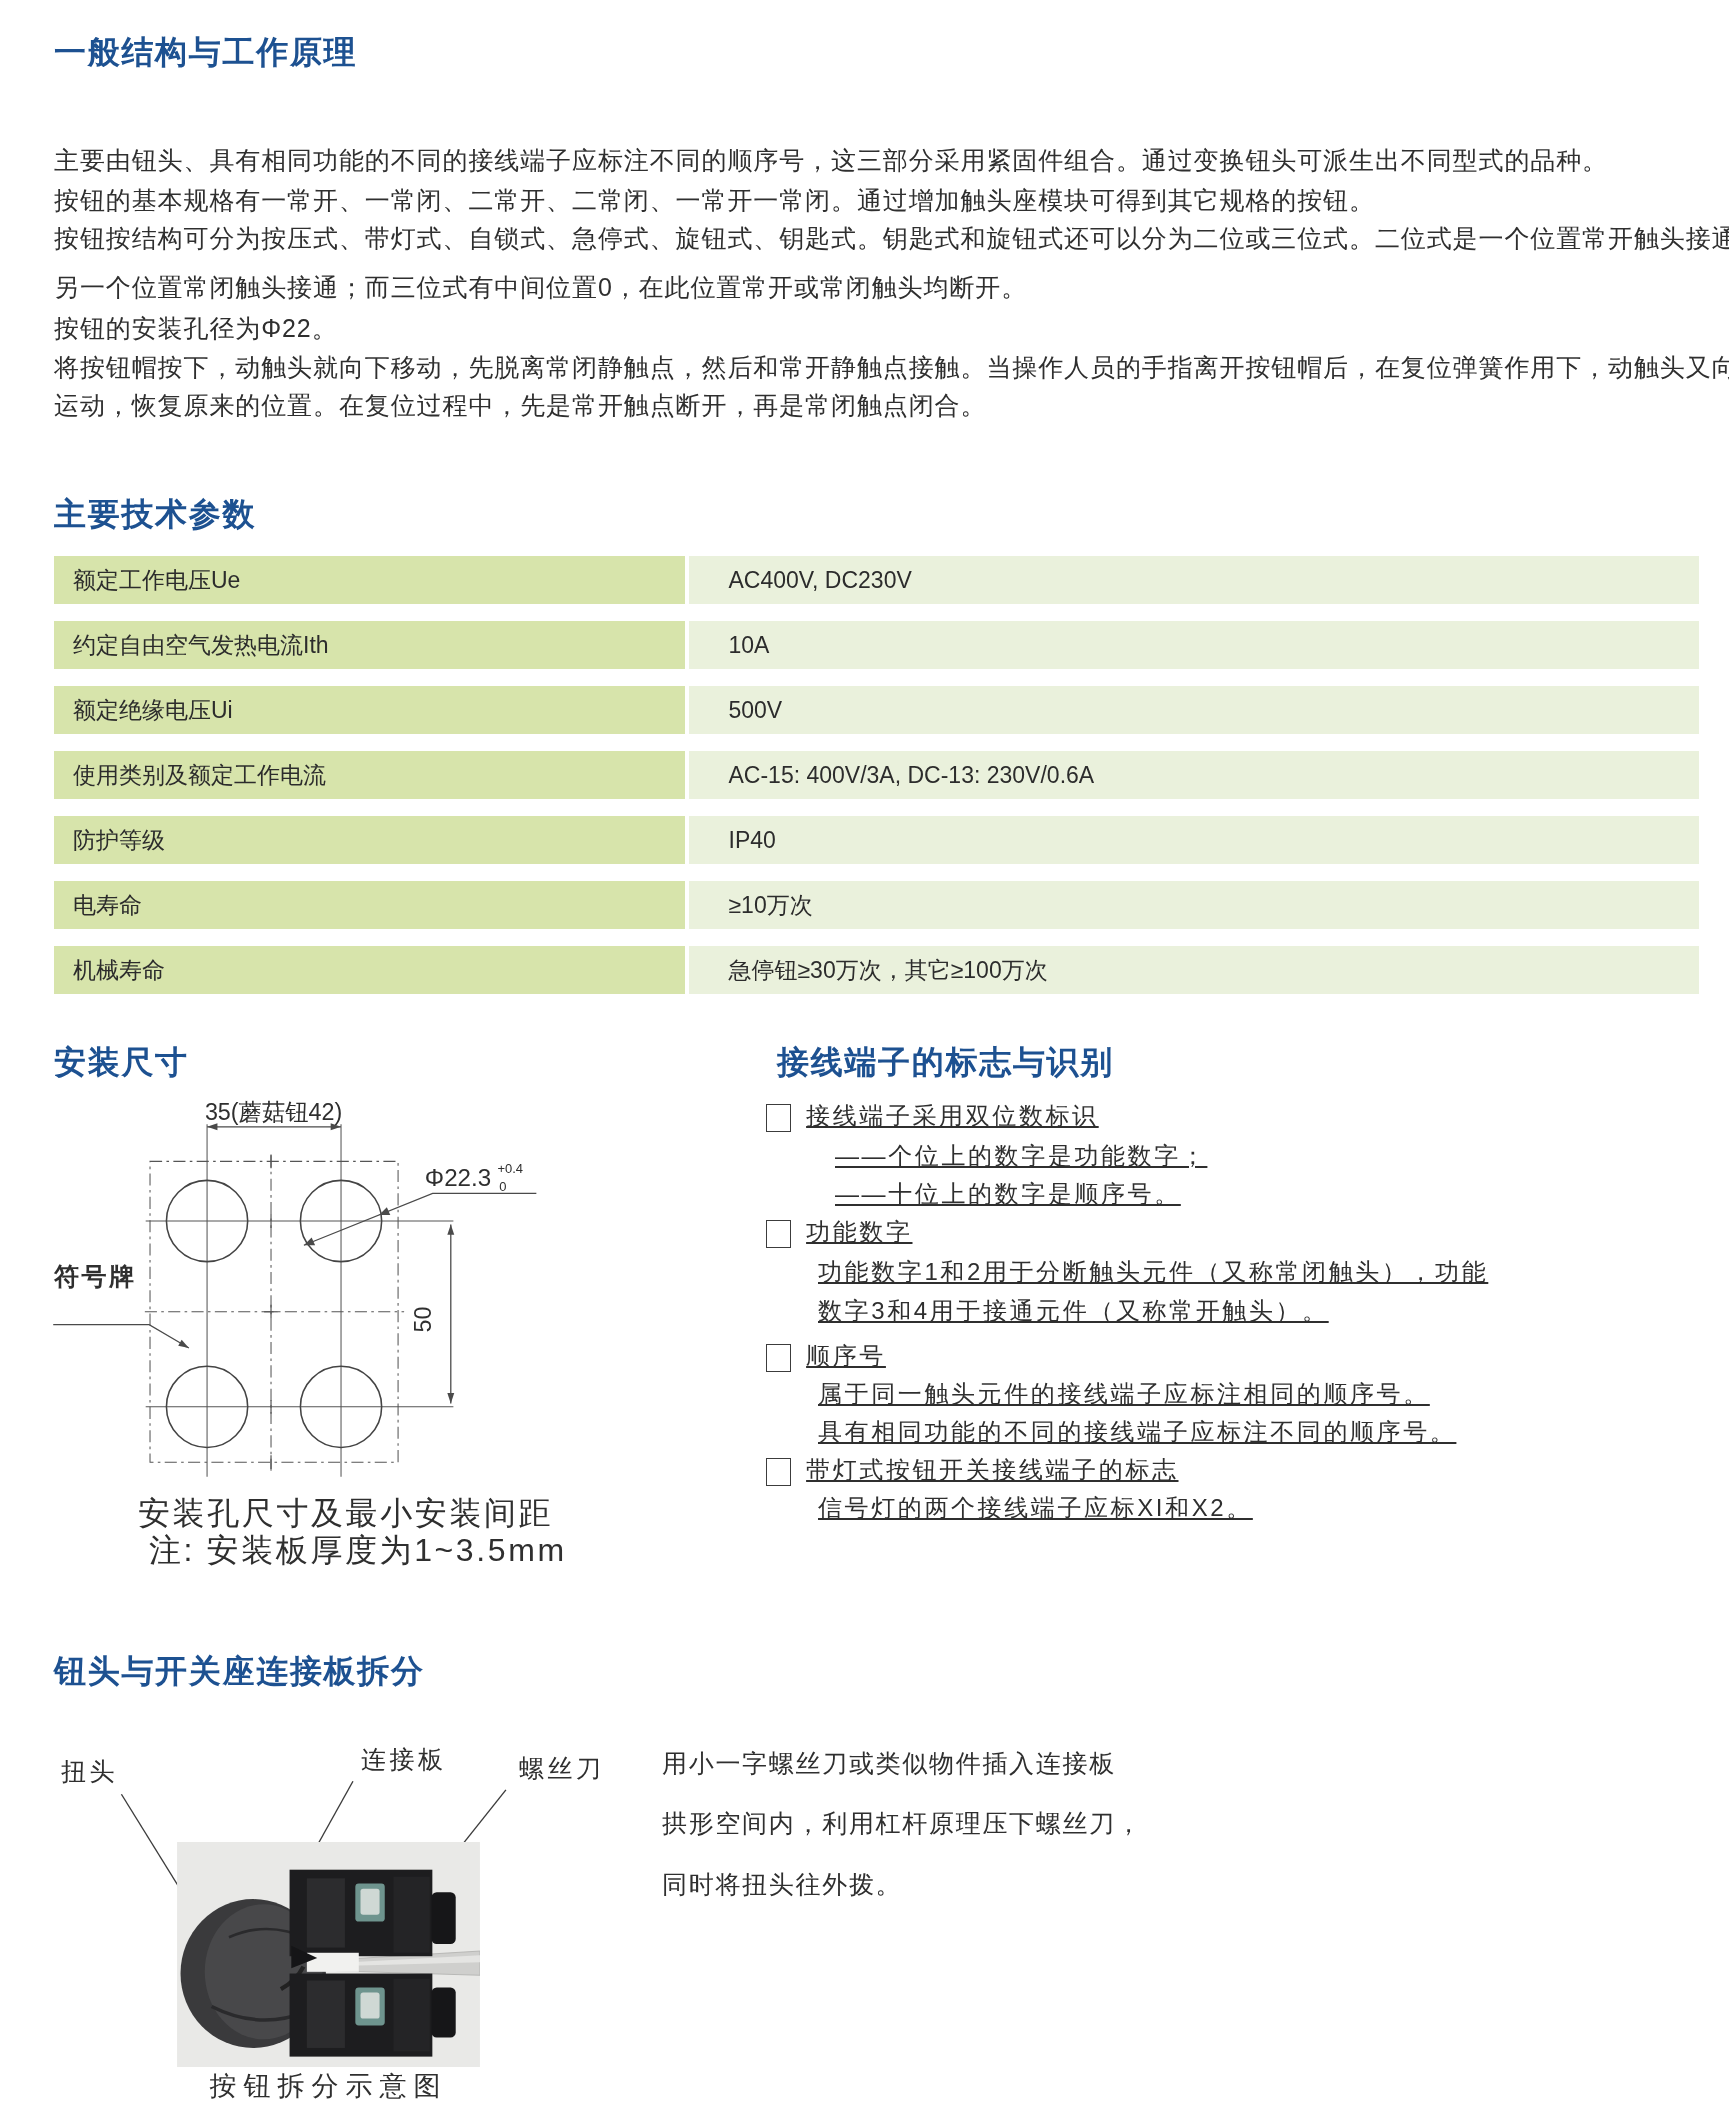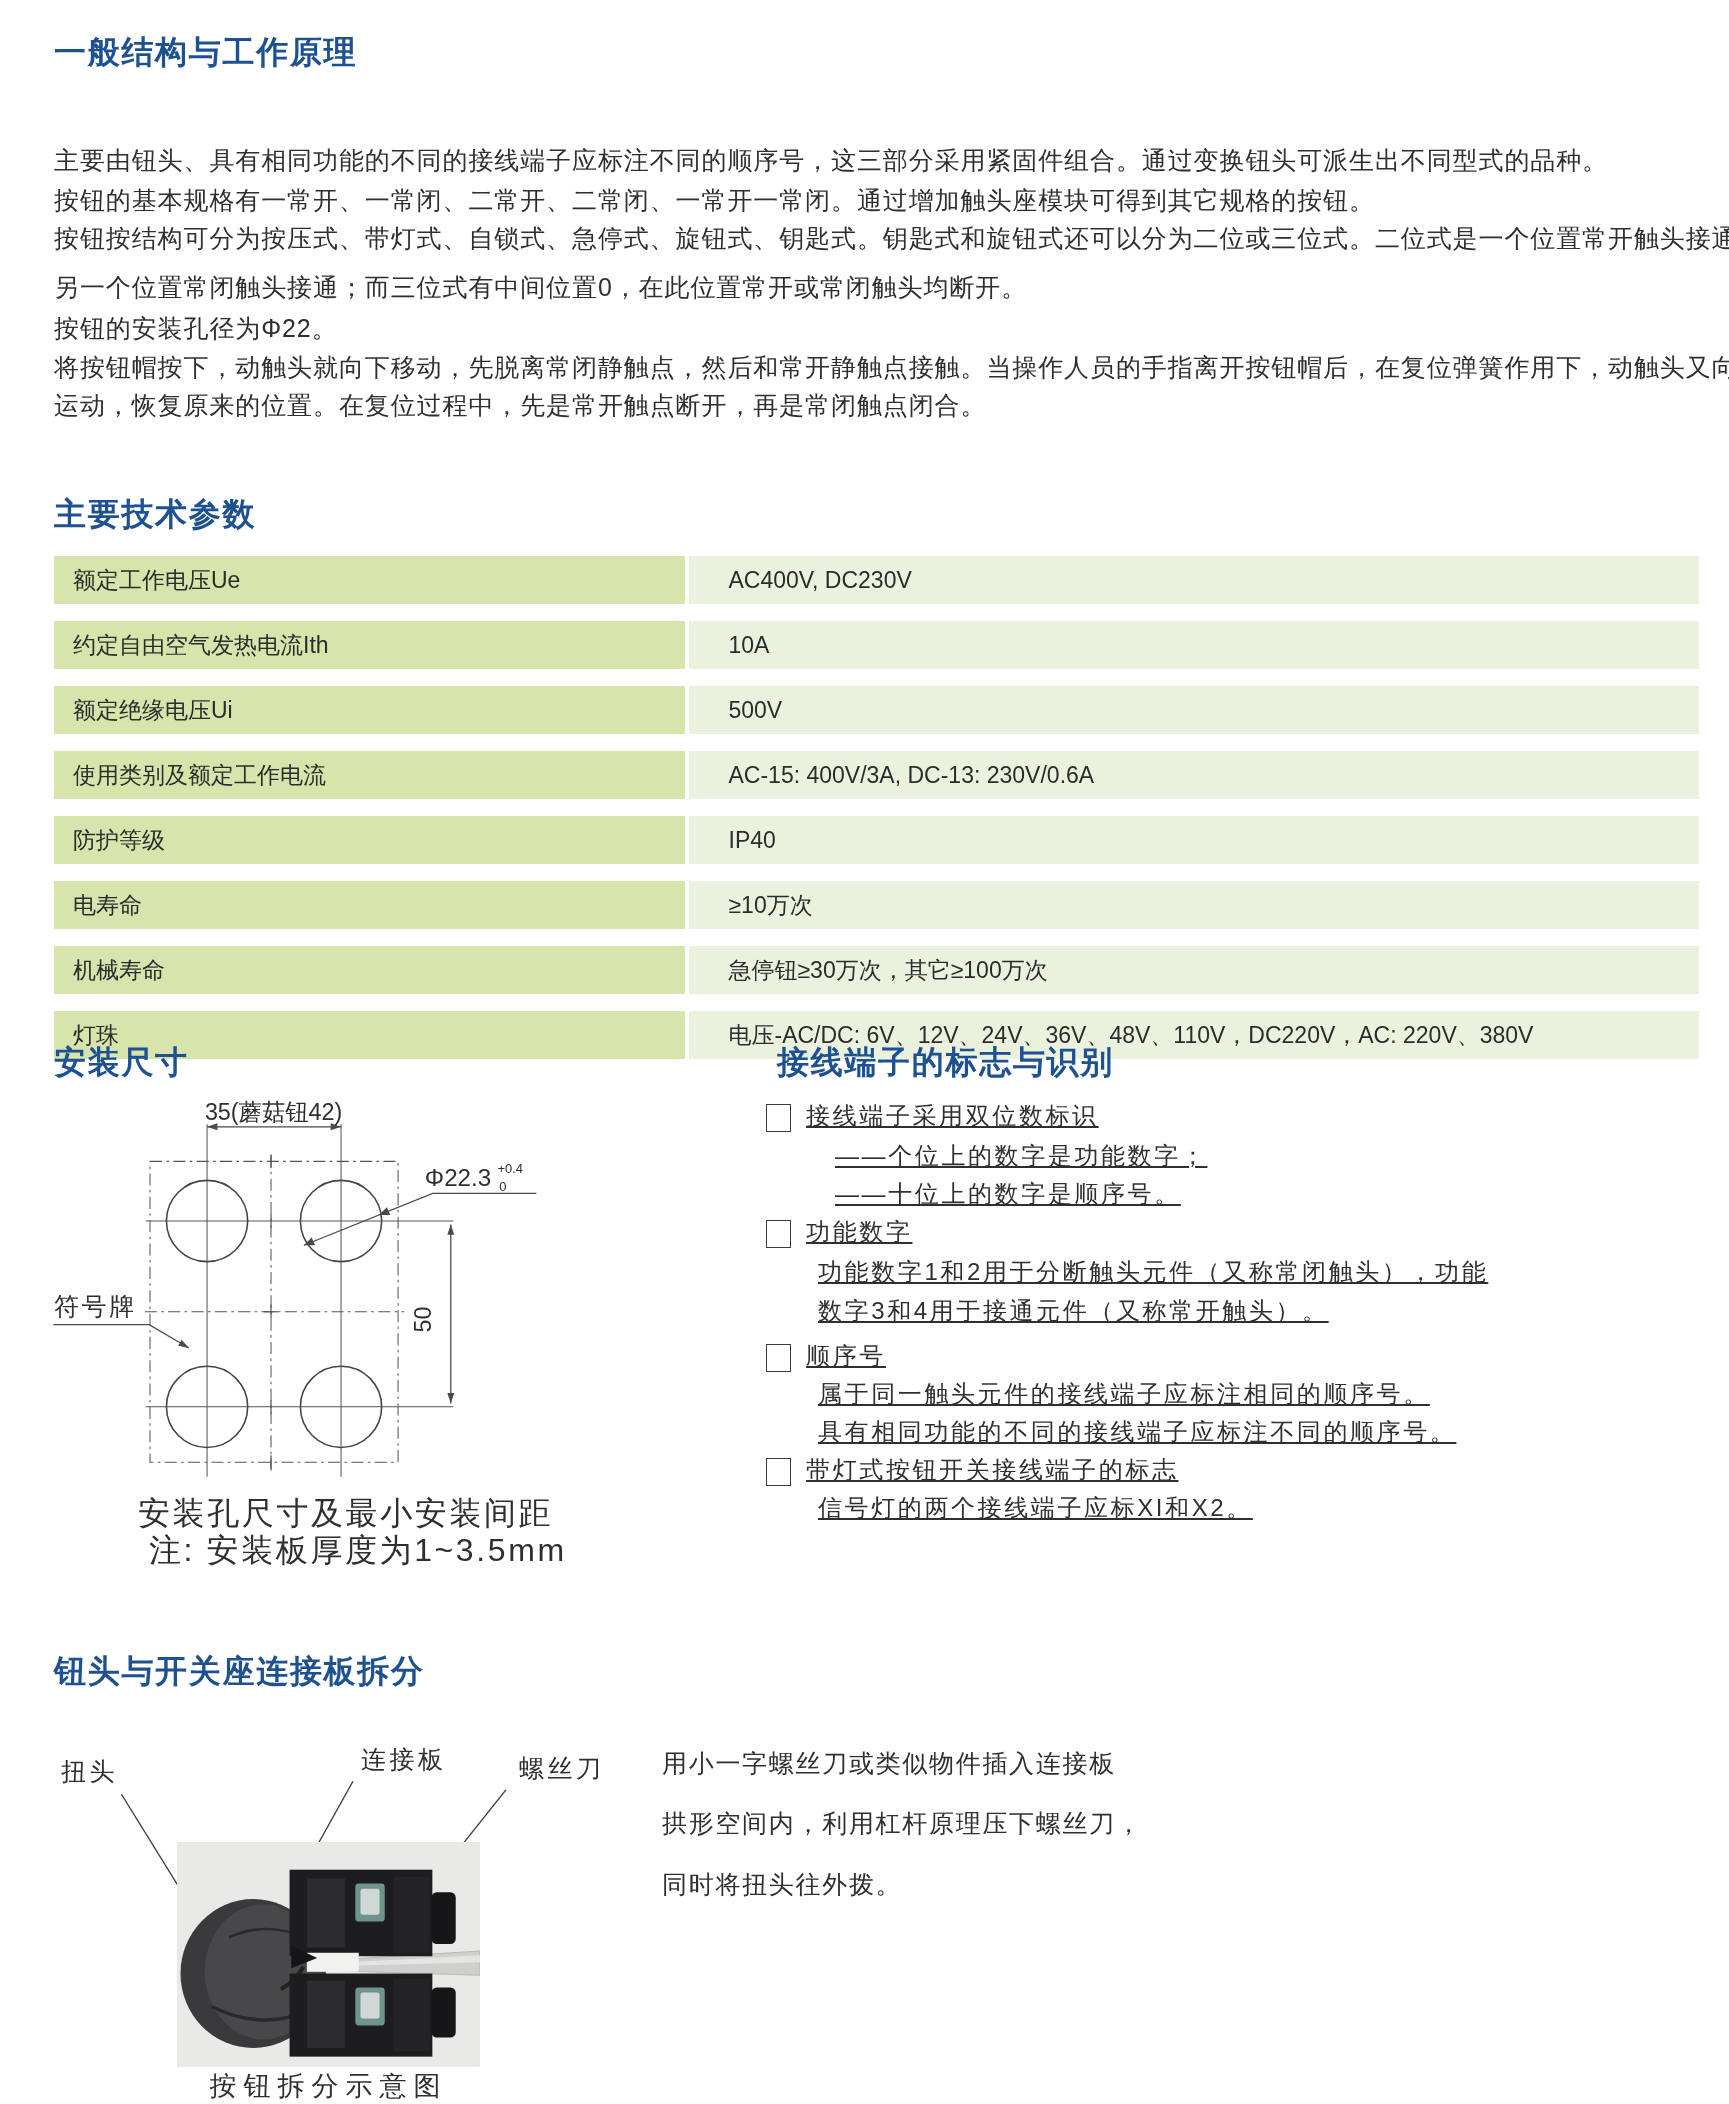--- a/index.html
+++ b/index.html
@@ -72,24 +72,20 @@
       <div class="pcell-r">IP40</div>
     </div>
     <div class="prow">
       <div class="pcell-l">电寿命</div>
       <div class="pcell-r">≥10万次</div>
     </div>
     <div class="prow">
       <div class="pcell-l">机械寿命</div>
       <div class="pcell-r">急停钮≥30万次，其它≥100万次</div>
     </div>
-    <div class="prow">
-      <div class="pcell-l">灯珠</div>
-      <div class="pcell-r">电压-AC/DC: 6V、12V、24V、36V、48V、110V，DC220V，AC: 220V、380V</div>
-    </div>
   </div>
 
   <h2 class="sec abs" style="left:54px;top:1041px;">安装尺寸</h2>
 
   <svg class="abs" style="left:35px;top:1081px;" width="536" height="484" viewBox="0 0 620 560">
 
     <text x="276" y="45" font-size="27" fill="#2f2f2f" text-anchor="middle">35(蘑菇钮42)</text>
     <line x1="199" y1="53" x2="354" y2="53" stroke="#4a4a4a" stroke-width="1.5"></line>
     <polygon points="199,53 211,49 211,57" fill="#4a4a4a"></polygon>
     <polygon points="354,53 342,49 342,57" fill="#4a4a4a"></polygon>
@@ -124,21 +120,21 @@
     <text x="535" y="106" font-size="15" fill="#2f2f2f">+0.4</text>
     <text x="537" y="127" font-size="15" fill="#2f2f2f">0</text>
     <polyline points="580,130 460,130 311,190" fill="none" stroke="#4a4a4a" stroke-width="1.4"></polyline>
     <polygon points="398,155 407,146 411,155" fill="#4a4a4a"></polygon>
     <polygon points="311,190 320,181 324,190" fill="#4a4a4a"></polygon>
 
     <polyline points="21,282 132,282 178,309" fill="none" stroke="#4a4a4a" stroke-width="1.4"></polyline>
     <polygon points="178,309 165.6,306.4 169.6,299.4" fill="#4a4a4a"></polygon>
   </svg>
 
-  <div class="bodyline abs" style="left:54px;top:1290px;letter-spacing:2.6px;">符号牌</div>
+  <div class="bodyline abs" style="left:54px;top:1260px;letter-spacing:2.6px;font-weight:bold;">符号牌</div>
 
   <div class="cap abs" style="left:138px;top:1492px;">安装孔尺寸及最小安装间距</div>
   <div class="cap abs" style="left:149px;top:1529px;">注: 安装板厚度为1~3.5mm</div>
 
   <h2 class="sec abs" style="left:777px;top:1041px;">接线端子的标志与识别</h2>
 
   <div class="abs" style="left:766px;top:1100px;">
     <span class="cb"></span><span class="li-text">接线端子采用双位数标识</span>
   </div>
   <div class="abs li-text" style="left:835px;top:1140px;">——个位上的数字是功能数字；</div>

